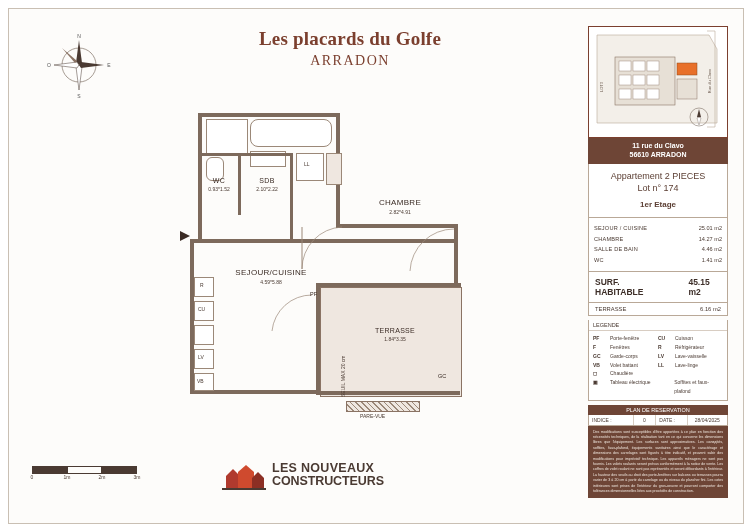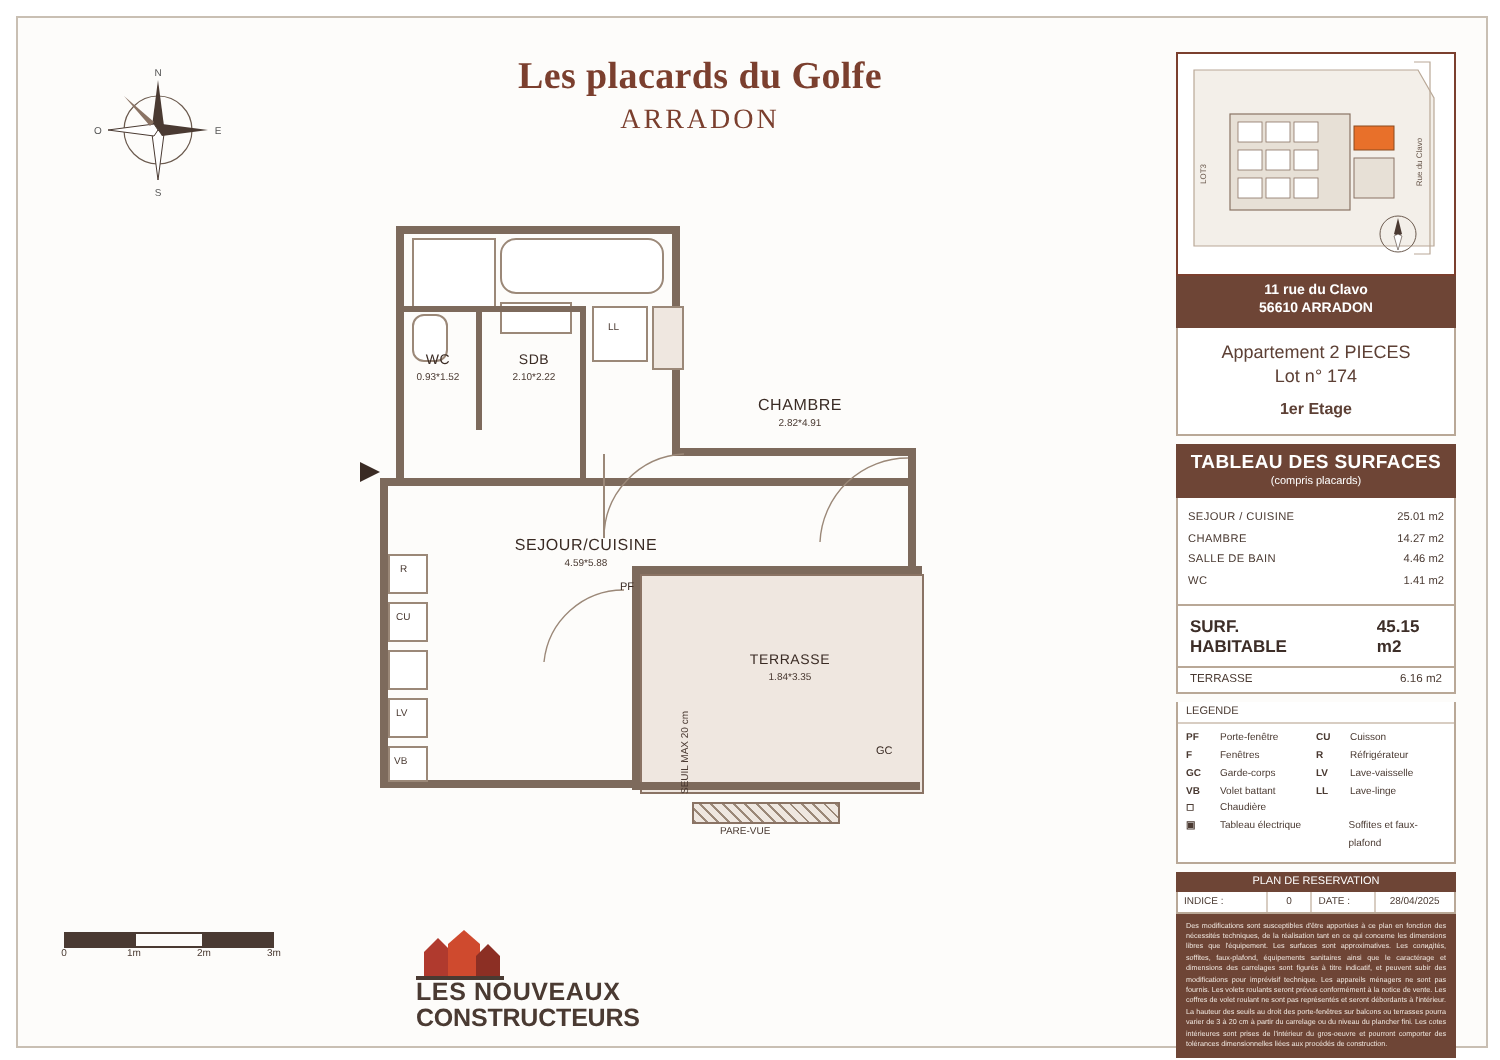--- a/index.html
+++ b/index.html
@@ -67,21 +67,21 @@
   
   .scale{position:absolute;left:32px;top:466px;width:105px;}
   .scale .bar{display:flex;height:6px;border:1px solid #4a3a32;}
   .scale .seg{flex:1;border-right:1px solid #4a3a32;}
   .scale .seg:last-child{border-right:none;}
   .scale .seg.f{background:#4a3a32;}
   .scale .ticks{position:relative;height:10px;}
   .scale .ticks span{position:absolute;font-size:5px;color:#4a3a32;transform:translateX(-50%);}
 
   
-  .logo{position:absolute;left:208px;top:460px;display:flex;align-items:flex-start;flex-direction:column;}
+  .logo{position:absolute;left:222px;top:460px;display:flex;align-items:center;}
   .logo .mark{width:44px;height:30px;position:relative;margin-right:6px;}
   .logo .txt .l1{font-size:12.5px;font-weight:bold;color:#4a3a32;letter-spacing:.3px;line-height:1.05;}
   .logo .txt .l2{font-size:12.5px;font-weight:bold;color:#4a3a32;letter-spacing:-.1px;line-height:1.05;}
 </style>
 </head>
 <body>
 
 <div class="page">
   <div class="frame"></div>
 
@@ -141,21 +141,21 @@
       <div class="rm-dim">0.93*1.52</div>
     </div>
     <div class="room" style="left:93px;top:72px;width:48px;">
       <div class="rm-name sm">SDB</div>
       <div class="rm-dim">2.10*2.22</div>
     </div>
     <div class="room" style="left:195px;top:93px;width:110px;">
       <div class="rm-name">CHAMBRE</div>
       <div class="rm-dim">2.82*4.91</div>
     </div>
-    <div class="room" style="left:78px;top:163px;width:130px;">
+    <div class="room" style="left:56px;top:163px;width:130px;">
       <div class="rm-name">SEJOUR/CUISINE</div>
       <div class="rm-dim">4.59*5.88</div>
     </div>
 
     <div class="thin" style="left:44px;top:172px;width:18px;height:18px;background:#fff;"></div>
     <div class="lbl" style="left:50px;top:177px;">R</div>
     <div class="thin" style="left:44px;top:196px;width:18px;height:18px;background:#fff;"></div>
     <div class="lbl" style="left:48px;top:201px;">CU</div>
     <div class="thin" style="left:44px;top:220px;width:18px;height:18px;background:#fff;"></div>
     <div class="thin" style="left:44px;top:244px;width:18px;height:18px;background:#fff;"></div>
@@ -253,24 +253,20 @@
       <div>11 rue du Clavo</div>
       <div>56610 ARRADON</div>
     </div>
 
     <div class="apt">
       <div class="l1">Appartement 2 PIECES</div>
       <div class="l2">Lot n° 174</div>
       <div class="l3">1er Etage</div>
     </div>
 
-    <div class="tbl-head">
-      <div class="t1">TABLEAU DES SURFACES</div>
-      <div class="t2">(compris placards)</div>
-    </div>
 
     <div class="surf-list">
       <div class="surf-row">
         <span class="nm">SEJOUR / CUISINE</span>
         <span>25.01 m2</span>
       </div>
       <div class="surf-row">
         <span class="nm">CHAMBRE</span>
         <span>14.27 m2</span>
       </div>

